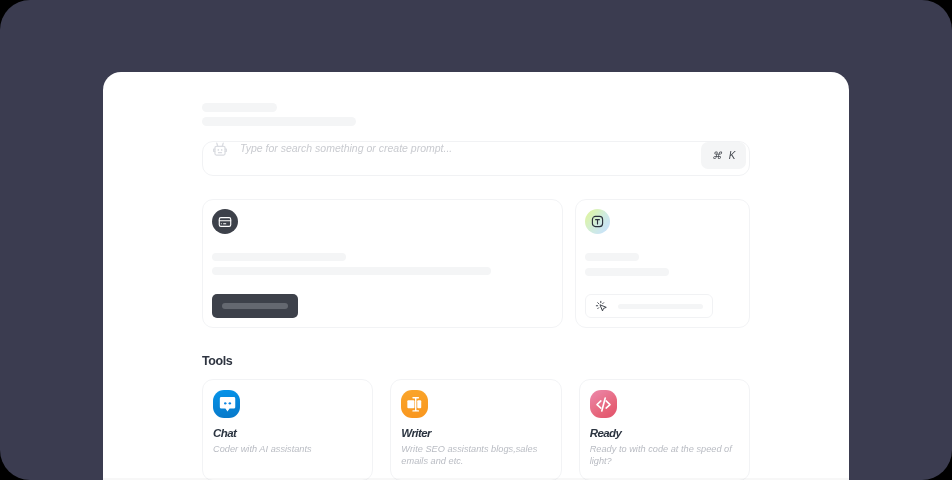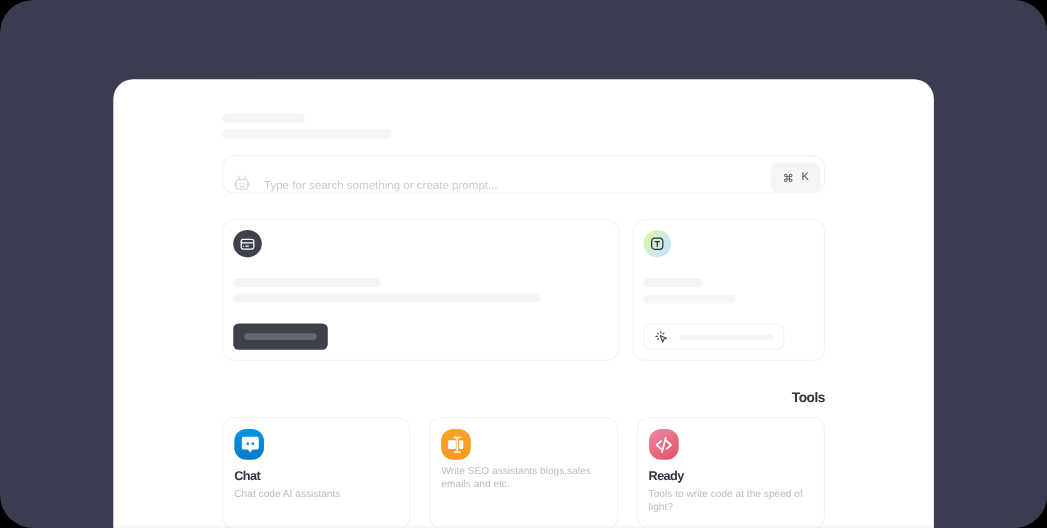--- a/index.html
+++ b/index.html
@@ -8,21 +8,21 @@
   .stage { position:absolute; inset:0; background:#3b3c50; border-radius:30px; overflow:hidden; transform:translateZ(0); }
   .panel { position:absolute; left:103px; top:72px; width:746px; height:408px;
            background:#fff; border-radius:18px 18px 0 0; overflow:hidden; }
   .content { position:absolute; left:99px; top:31px; width:548px; transform:translateZ(0); }
 
   .sk { background:#f4f5f6; border-radius:99px; }
   .sk-title { width:75px; height:9px; }
   .sk-sub { width:154px; height:9px; margin-top:5px; }
 
   .search { margin-top:15px; width:548px; height:35px; border:1px solid #f1f2f4; border-radius:11px;
-            display:flex; align-items:flex-end; padding-left:10px; padding-right:3px; }
+            display:flex; align-items:flex-start; padding-left:10px; padding-right:3px;font-style:italic; }
   .bot-icon { width:16px; height:16px; flex:0 0 auto; margin-left:-1px; }
   .search .ph { font-size:10.5px; color:#c9cbd0; margin-left:12px; flex:1; letter-spacing:0;}
   .kbd { background:#f4f5f6; border-radius:7px; height:27px; width:45px; display:flex; align-items:center;
          justify-content:center; gap:7px; font-size:10px; color:#44484f; }
 
   .cards { display:flex; gap:12px; margin-top:23px; }
   .card { border:1px solid #f2f3f5; border-radius:11px; padding:9px 10px 0 9px; }
   .c1 { width:361.3px; height:129px; } .c2 { width:174.7px; height:129px; }
 
   .circ-dark { width:26px; height:25px; border-radius:50%; background:#3d414a;
@@ -34,22 +34,22 @@
   .card .bars { margin-top:19px; }
   .bar { background:#f4f5f6; border-radius:99px; height:8px; }
   .btn-dark { margin-top:19px; width:85.5px; height:23.5px; background:#3d414a; border-radius:5px;
               display:flex; align-items:center; justify-content:center; }
   .btn-dark i { display:block; width:65.5px; height:6px; background:#646870; border-radius:99px; }
 
   .minibox { margin-top:18px; width:128px; height:24px; border:1px solid #f1f2f4; border-radius:6px;
              display:flex; align-items:center; padding-left:9px; gap:11px;}
   .minibox i { display:block; width:85px; height:5px; background:#f4f5f6; border-radius:99px; }
 
-  .tools-h { margin-top:22px; height:17px; line-height:22px; font-size:12.5px; font-weight:bold; color:#2e3440; letter-spacing:-0.45px;text-align:right;}
-  .tgrid { display:flex; gap:17px; margin-top:12px; }
+  .tools-h { margin-top:22px; height:17px; line-height:22px; font-size:12.5px; font-weight:bold; color:#2e3440; letter-spacing:-0.45px;}
+  .tgrid { display:flex; gap:17px; margin-top:12px;font-style:italic; }
   .bottom-fade { position:absolute; left:0; right:0; bottom:0; height:2px; background:rgba(16,20,40,0.035); }
   .tcard { width:174.67px; border:1px solid #f2f3f5; border-radius:11px; padding:10px 10px 0 10px; height:102px; }
   .ticon { width:27px; height:28px; border-radius:11px; display:flex; align-items:center; justify-content:center; }
   .ttitle { margin-top:9px; height:12px; line-height:12px; font-size:11.5px; font-weight:bold; color:#2b3440; letter-spacing:-0.55px; }
   .tdesc { margin-top:4px; font-size:9.2px; color:#b9bcc3; line-height:12.4px; letter-spacing:0.02px; }
 </style>
 </head>
 <body>
 
 <div class="stage">
@@ -125,43 +125,44 @@
       <div class="tgrid">
         <div class="tcard">
           <div class="ticon" style="background:linear-gradient(172deg,#0594ea,#0878c8)">
             <svg viewBox="0 0 24 24" width="20" height="20">
               <path d="M5.1 3.6h15.1a1.7 1.7 0 0 1 1.7 1.7v10.5a1.7 1.7 0 0 1-1.7 1.7h-5.1l-2.5 3.4-2.5-3.4H5.1a1.7 1.7 0 0 1-1.7-1.7V5.3a1.7 1.7 0 0 1 1.7-1.7z" fill="#fff"></path>
               <circle cx="9.9" cy="11.2" r="1.45" fill="#0d86e3"></circle>
               <circle cx="15.4" cy="11.2" r="1.45" fill="#0d86e3"></circle>
             </svg>
           </div>
           <div class="ttitle">Chat</div>
-          <div class="tdesc">Chat code AI assistants</div>
+          <div class="tdesc">Coder with AI assistants</div>
         </div>
 
         <div class="tcard">
           <div class="ticon" style="background:linear-gradient(172deg,#faa52a,#f9961e)">
             <svg viewBox="0 0 24 24" width="17" height="17">
               <rect x="1.9" y="5.9" width="10" height="11.4" rx="1.4" fill="#fff"></rect>
               <rect x="15.9" y="5.9" width="5.6" height="11.4" rx="1.4" fill="#fff"></rect>
               <path d="M13.7 2.5v18.5M9.9 2.5h7.6M9.9 21h7.6" stroke="#fff" stroke-width="2" stroke-linecap="round" fill="none"></path>
             </svg>
           </div>
+          <div class="ttitle">Writer</div>
           <div class="tdesc">Write SEO assistants blogs,sales emails and etc.</div>
         </div>
 
         <div class="tcard">
           <div class="ticon" style="background:linear-gradient(145deg,#ee87a4 0%,#ea7d9c 22%,#e66479 65%,#e2506a 100%)">
             <svg viewBox="0 0 24 24" width="17" height="17" fill="none" stroke="#fff" stroke-width="2.3" stroke-linecap="round" stroke-linejoin="round">
               <path d="M8.3 7 2.8 12.1l5.5 4.9"></path>
               <path d="M15.7 7l5.5 5.1-5.5 4.9"></path>
               <path d="M14.4 2.9 9.6 21.1"></path>
             </svg>
           </div>
           <div class="ttitle">Ready</div>
-          <div class="tdesc">Tools to write code at the speed of light?</div>
+          <div class="tdesc">Ready to with code at the speed of light?</div>
         </div>
       </div>
 
     </div>
     <div class="bottom-fade"></div>
   </div>
 </div>
 
 </body></html>

